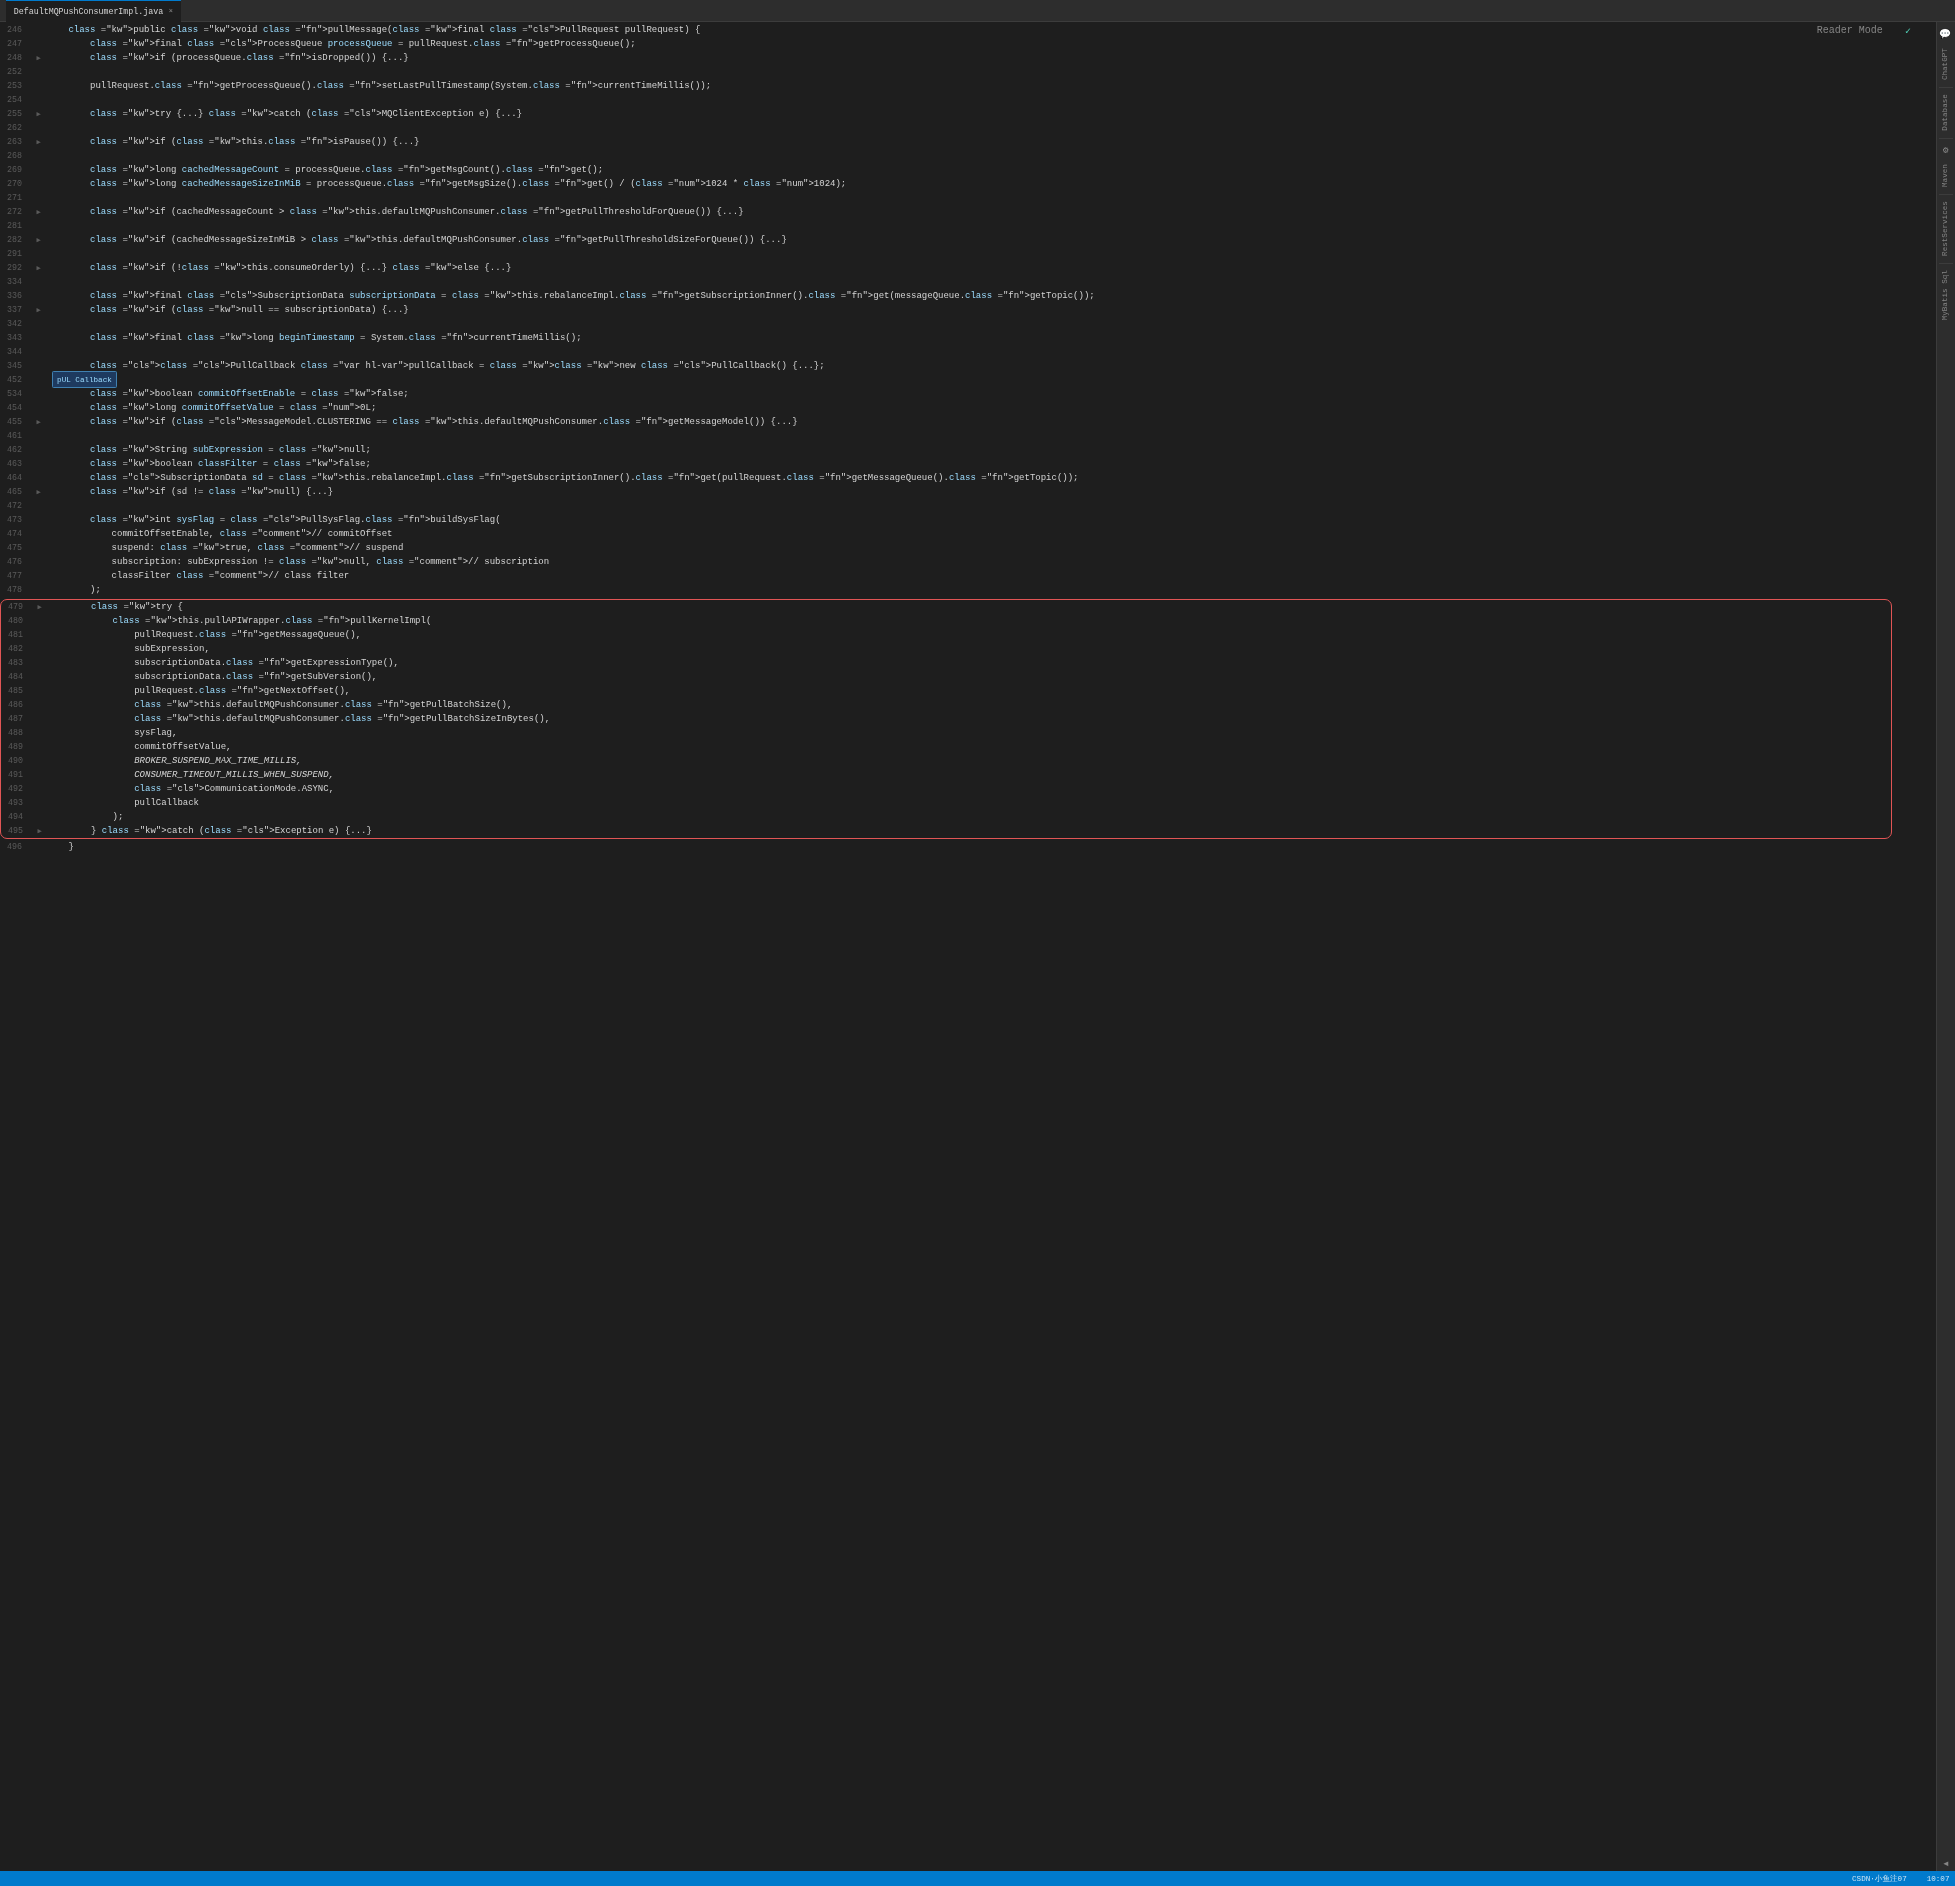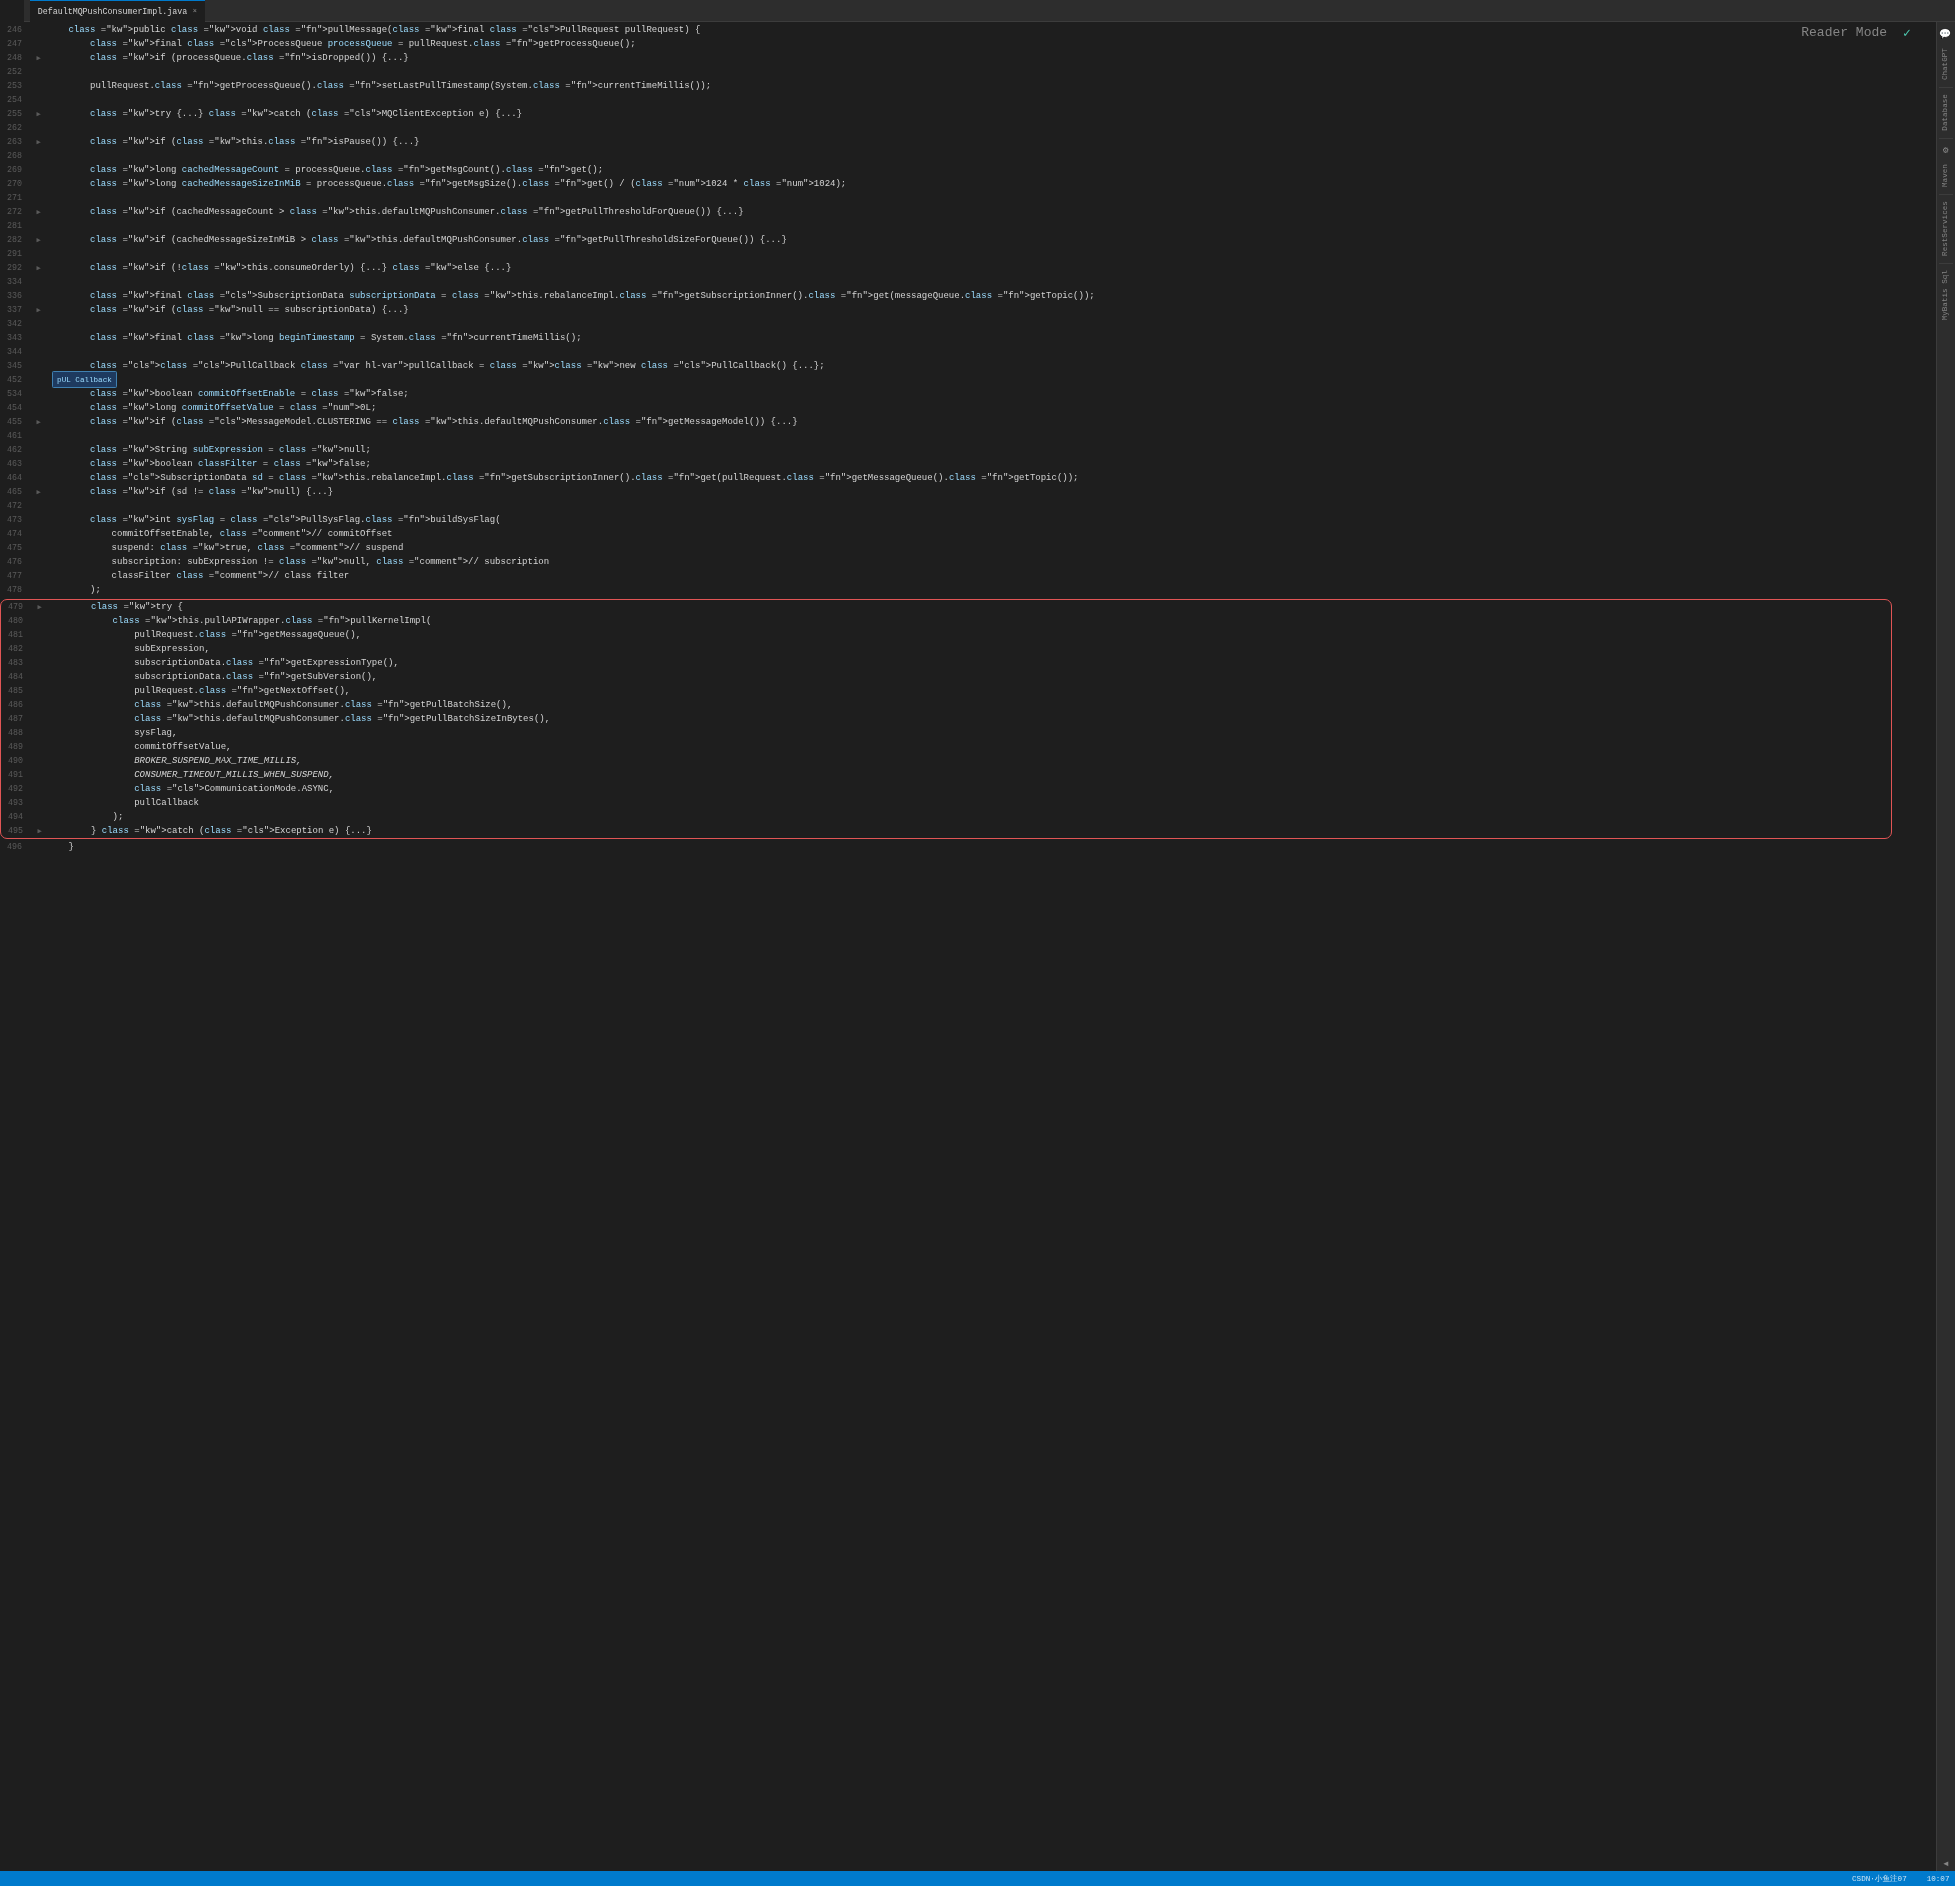--- a/index.html
+++ b/index.html
@@ -17,21 +17,20 @@
 
     
     .title-bar {
       background: #2d2d2d;
       height: 22px;
       display: flex;
       align-items: center;
       padding: 0 5.5px;
       border-bottom: 0.7px solid #3c3c3c;
       flex-shrink: 0;
-      margin-left: 24px;
     }
     .tab {
       background: #1e1e1e;
       color: #d4d4d4;
       padding: 2.8px 8.3px;
       font-size: 8.3px;
       border-top: 0.7px solid #007acc;
       display: flex;
       align-items: center;
       gap: 5.5px;
@@ -93,23 +92,23 @@
     }
 
     
     .reader-mode-bar {
       position: absolute;
       top: 0;
       right: 19.3px;
       background: #1e1e1e;
       display: flex;
       align-items: center;
-      gap: 16px;
+      gap: 22px;
       padding: 2.8px 5.5px;
-      font-size: 13px;
+      font-size: 10px;
       color: #858585;
       z-index: 10;
     }
     .reader-mode-check {
       color: #4ec9b0;
     }
 
     
     .code-container {
       padding-top: 1.4px;

